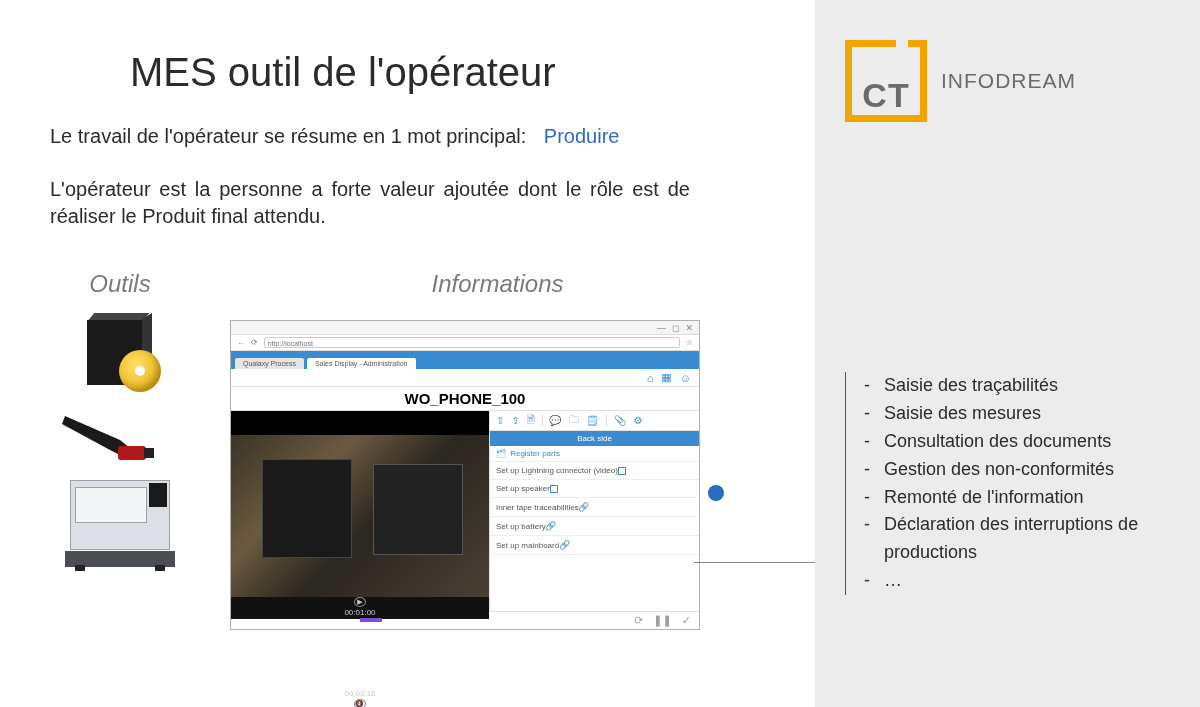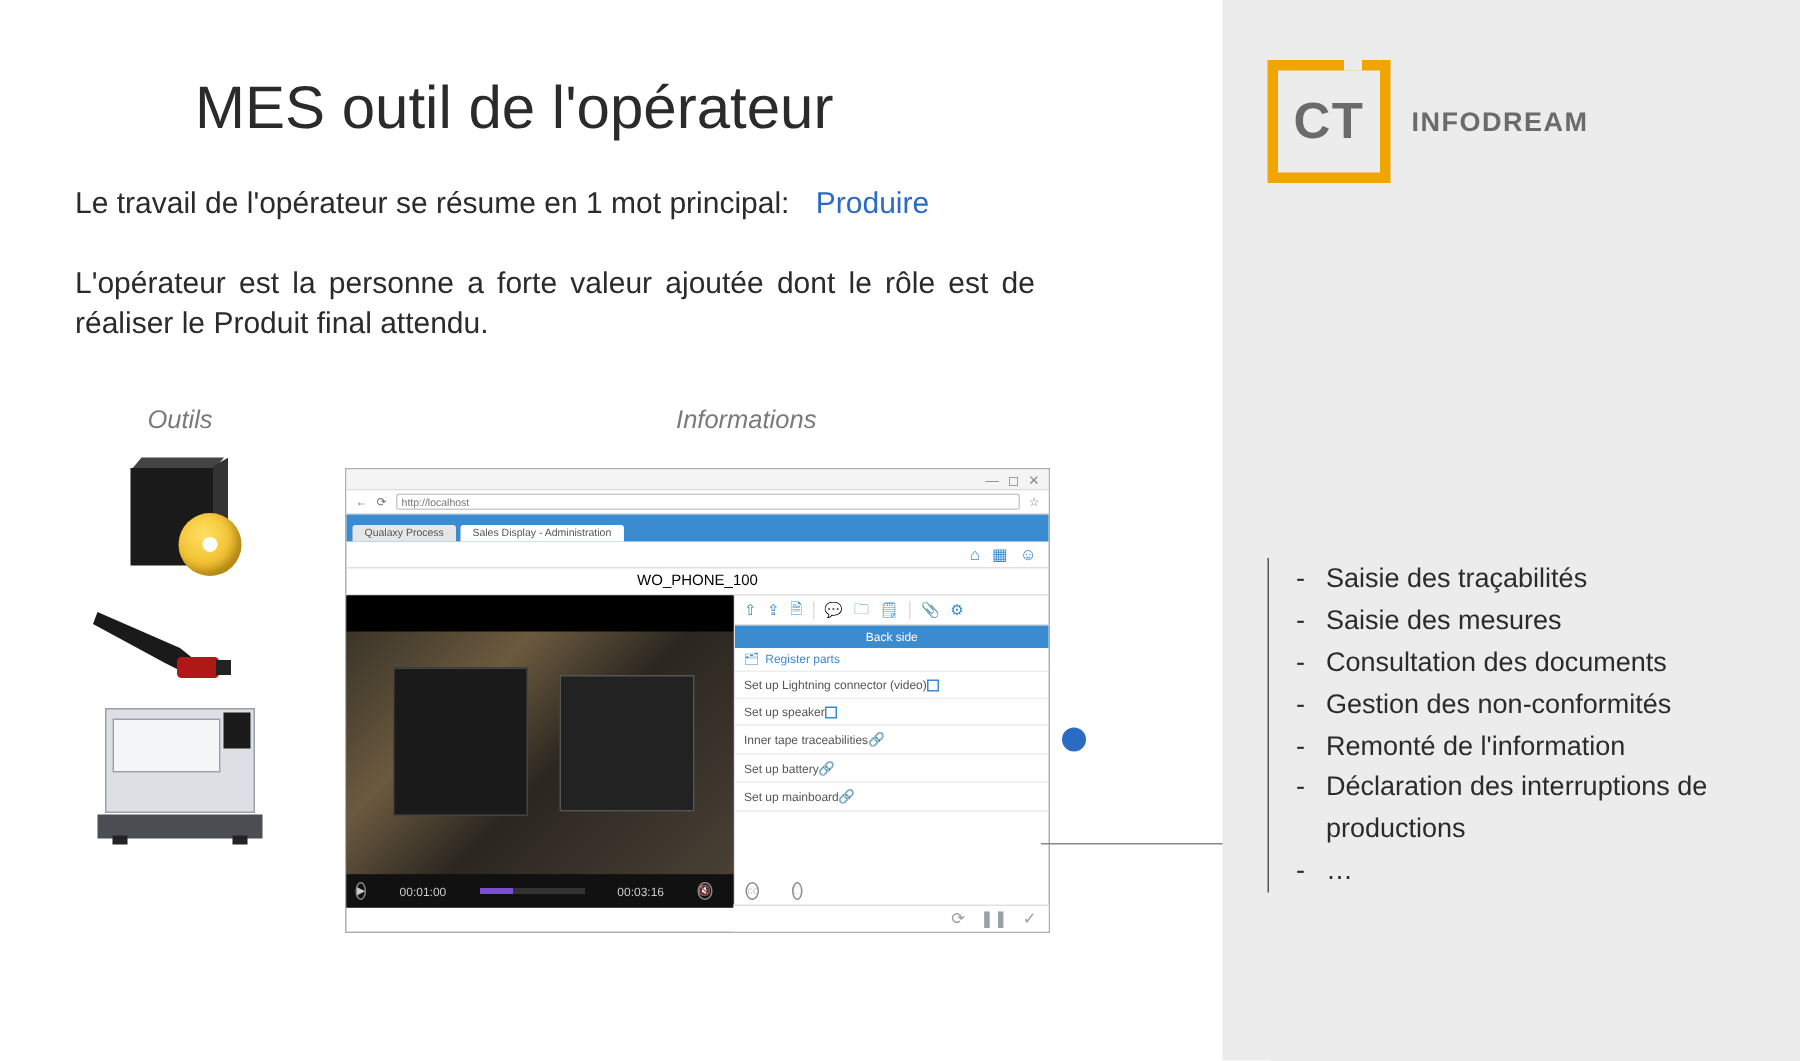--- a/index.html
+++ b/index.html
@@ -7,21 +7,21 @@
   .page { display: flex; width: 1200px; height: 707px; }
   .main { width: 815px; padding: 30px 50px 20px 50px; position: relative; }
   .sidebar { width: 385px; background: #ececec; position: relative; padding: 40px 20px 20px 30px; }
   h1 { font-size: 40px; font-weight: 400; color: #2b2b2b; margin: 20px 0 30px 80px; }
   .intro1 { font-size: 20px; color: #2b2b2b; margin-bottom: 28px; }
   .intro1 .highlight { color: #2a6cc4; margin-left: 12px; }
   .intro2 { font-size: 20px; color: #2b2b2b; text-align: justify; width: 640px; line-height: 1.35; margin-bottom: 40px; }
   .cols { display: flex; gap: 40px; }
   .col-outils { width: 140px; }
   .col-info { flex: 1; position: relative; }
-  .col-title { font-size: 17px; font-style: italic; color: #7a7a7a; margin-bottom: 22px; text-align: center; }
+  .col-title { font-size: 24px; font-style: italic; color: #7a7a7a; margin-bottom: 22px; text-align: center; }
   .tool-stack { display: flex; flex-direction: column; gap: 18px; align-items: center; }
   .tool-box { width: 70px; height: 70px; position: relative; }
   .soft-box { width: 55px; height: 65px; background: #1a1a1a; position: absolute; left: 2px; top: 0; }
   .soft-side { width: 10px; height: 65px; background: #333; position: absolute; left: 57px; top: -4px; transform: skewY(-30deg); }
   .soft-top { width: 55px; height: 8px; background: #444; position: absolute; left: 6px; top: -7px; transform: skewX(-40deg); }
   .soft-disc { width: 42px; height: 42px; border-radius: 50%; background: radial-gradient(circle at 40% 35%, #ffe066, #e6a400); position: absolute; right: -6px; bottom: -2px; box-shadow: inset -4px -4px 6px rgba(0,0,0,0.25); }
   .soft-disc::after { content:""; position:absolute; width:10px; height:10px; border-radius:50%; background:#fff; left:16px; top:16px; }
   .drill { width: 120px; height: 50px; position: relative; }
   .drill svg { width: 120px; height: 60px; }
   .cnc { width: 110px; height: 95px; position: relative; }
@@ -34,51 +34,51 @@
 
   
   .browser { width: 470px; height: 310px; border: 1px solid #b0b0b0; background: #fff; font-size: 8px; position: relative; }
   .br-top { height: 14px; background: #f4f4f4; border-bottom: 1px solid #ddd; display:flex; align-items:center; justify-content:flex-end; gap:6px; padding:0 6px; color:#888; font-size:9px; }
   .br-url { height: 16px; background:#fff; border-bottom:1px solid #e0e0e0; display:flex; align-items:center; padding:0 6px; gap:6px; color:#777; }
   .br-url .field { flex:1; border:1px solid #ccc; height:11px; border-radius:2px; padding:0 3px; font-size:7px; line-height:11px; overflow:hidden; white-space:nowrap; }
   .br-tabs { height: 18px; background:#3b8bd1; display:flex; align-items:flex-end; padding-left:4px; }
   .br-tab { background:#e6e6e6; font-size:7px; padding:2px 8px; border-radius:2px 2px 0 0; margin-right:3px; color:#555; }
   .br-tab.active { background:#fff; }
   .br-toolbar { height:18px; border-bottom:1px solid #e0e0e0; display:flex; justify-content:flex-end; align-items:center; gap:8px; padding:0 8px; color:#3b8bd1; font-size:11px; }
-  .br-title { text-align:center; font-size:10px; font-weight:400; padding:3px 0; border-bottom:1px solid #e0e0e0; }
+  .br-title { text-align:center; font-size:15px; font-weight:700; padding:3px 0; border-bottom:1px solid #e0e0e0; }
   .br-body { display:flex; height: 208px; }
   .br-video { width: 258px; background:#000; position:relative; }
   .video-img { position:absolute; top:24px; left:0; right:0; bottom:22px; background: linear-gradient(135deg,#3a3428 0%, #6b5a3f 30%, #2a2620 55%, #4a4035 100%); }
   .video-img::before { content:""; position:absolute; left:12%; top:15%; width:34%; height:60%; background:#1a1a1a; border:1px solid #444; }
   .video-img::after { content:""; position:absolute; right:10%; top:18%; width:34%; height:55%; background:#222; border:1px solid #555; }
   .video-top { height:24px; background:#000; }
-  .video-bar { position:absolute; bottom:0; left:0; right:0; height:22px; background:#111; display:flex; align-items:center; gap:22px; padding:0 6px; color:#ccc; font-size:8px; }
+  .video-bar { position:absolute; bottom:0; left:0; right:0; height:22px; background:#111; display:flex; align-items:center; gap:1px; padding:0 6px; color:#ccc; font-size:8px;flex-direction:column; }
   .video-bar .prog { flex:0 0 70px; height:4px; background:#333; position:relative; }
   .video-bar .prog::before { content:""; position:absolute; left:0; top:0; height:4px; width:22px; background:#7a4fd6; }
   .vb-icon { width:12px; height:12px; border:1px solid #888; border-radius:50%; display:inline-flex; align-items:center; justify-content:center; font-size:7px; }
   .br-list { flex:1; border-left:1px solid #e0e0e0; display:flex; flex-direction:column; }
   .list-icons { height:20px; border-bottom:1px solid #e0e0e0; display:flex; align-items:center; gap:7px; padding:0 6px; color:#3b8bd1; font-size:10px; }
   .list-icons .sep { width:1px; height:12px; background:#ddd; }
   .list-head { background:#3b8bd1; color:#fff; text-align:center; font-size:8px; padding:3px 0; }
   .list-sub { color:#3b8bd1; font-size:8px; padding:3px 6px; border-bottom:1px solid #eee; display:flex; align-items:center; gap:4px; }
   .list-row { display:flex; justify-content:flex-start; align-items:center; padding:4px 6px; border-bottom:1px solid #eee; font-size:8px; color:#555; }
   .list-row .sq { width:8px; height:8px; border:1px solid #3b8bd1; }
   .list-row .link { color:#3b8bd1; font-size:9px; }
   .br-foot { position:absolute; bottom:0; right:0; height:18px; width:210px; border-top:1px solid #e0e0e0; display:flex; align-items:center; justify-content:flex-end; gap:10px; padding:0 8px; color:#9aa0a6; font-size:11px; background:#fff; }
 
   
   .dot { width:16px; height:16px; border-radius:50%; background:#2a6cc4; position:absolute; }
   .connector-line { position:absolute; height:1px; background:#888; }
 
   
   .logo-wrap { display:flex; align-items:center; gap:14px; margin-bottom: 250px; }
-  .logo-sq { width:82px; height:82px; border:7px solid #f0a500; display:flex; align-items:center; justify-content:center; position:relative; }
+  .logo-sq { width:82px; height:82px; border:7px solid #f0a500; display:flex; align-items:flex-end; justify-content:center; position:relative; }
   .logo-sq::before { content:""; position:absolute; top:-7px; right:12px; width:12px; height:7px; background:#ececec; }
   .logo-ct { font-size:34px; font-weight:700; color:#6b6b6b; letter-spacing:1px; }
-  .logo-txt { font-size:18px; font-weight:700; color:#6b6b6b; letter-spacing:1px; }
+  .logo-txt { font-size:21px; font-weight:400; color:#6b6b6b; letter-spacing:1px; }
   .side-list { border-left: 1.5px solid #555; padding-left: 18px; }
   .side-list li { list-style:none; font-size:18px; color:#2b2b2b; line-height:1.55; display:flex; }
   .side-list li::before { content:"-"; margin-right:14px; }
 </style>
 </head>
 <body>
 
 <div class="page">
   <div class="main">
     <h1>MES outil de l'opérateur</h1>

